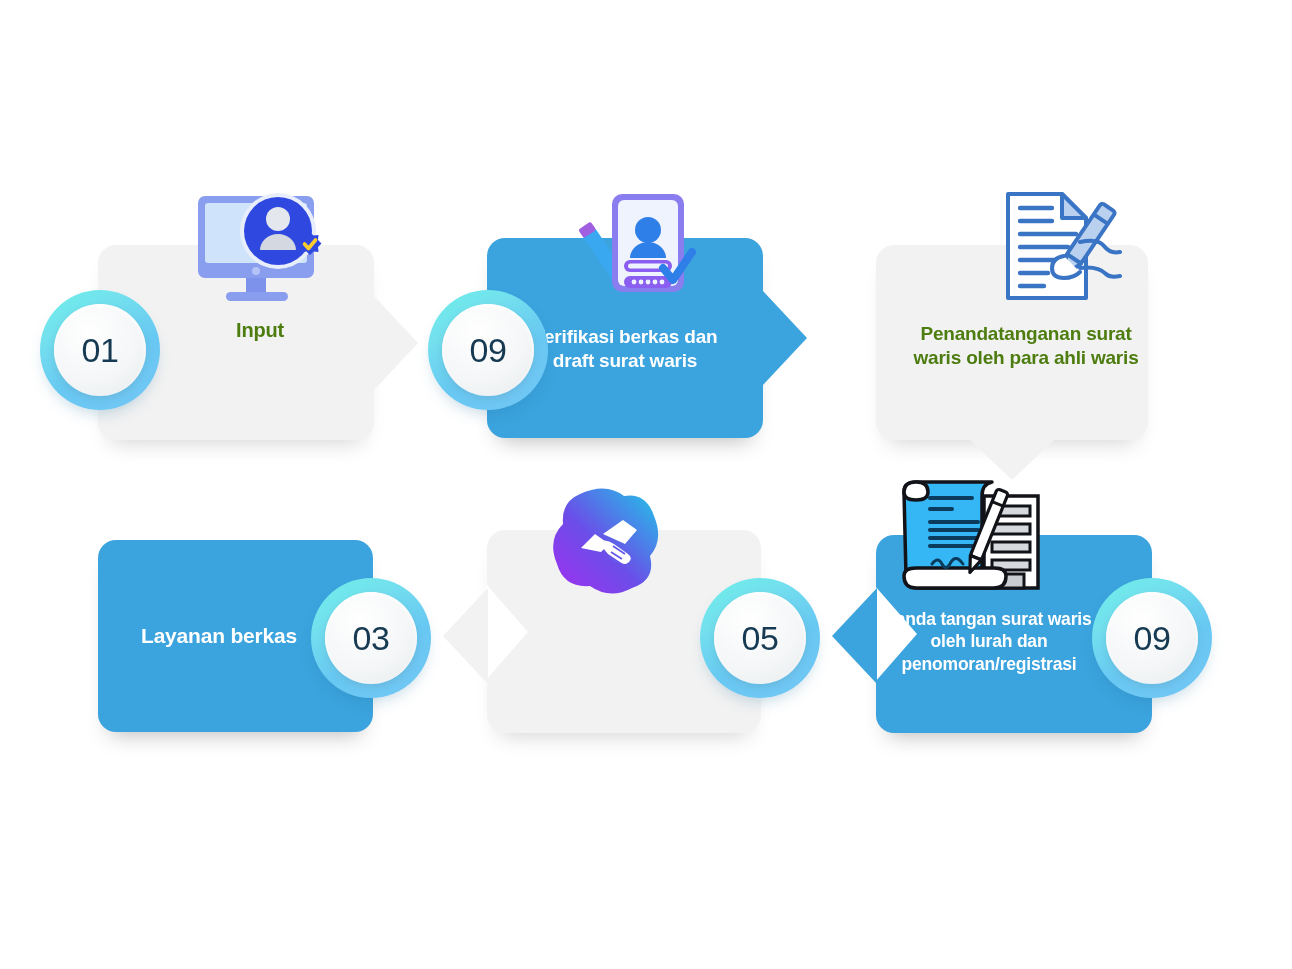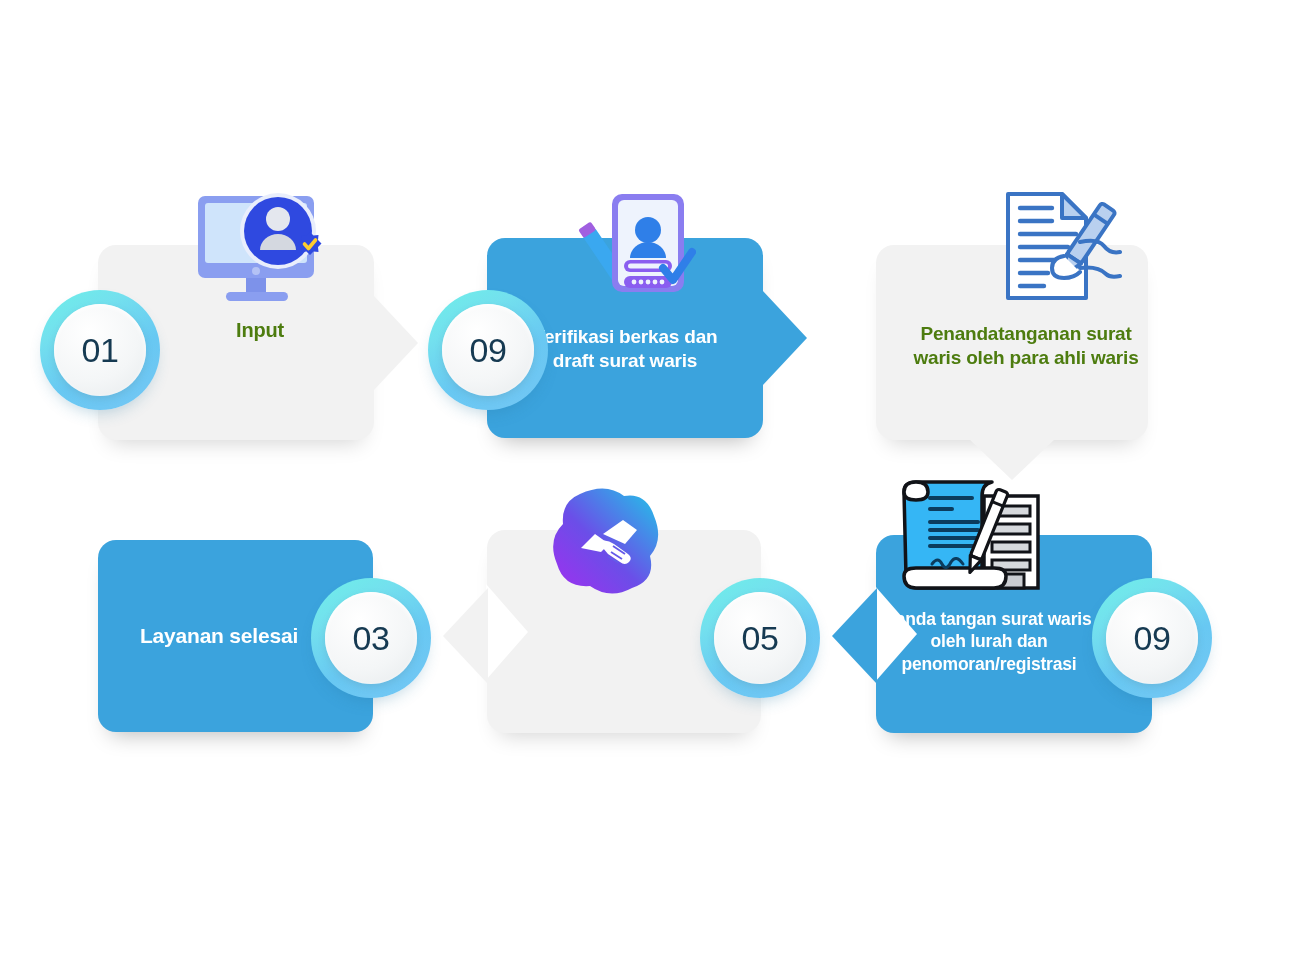--- a/index.html
+++ b/index.html
@@ -267,21 +267,21 @@
   <div class="badge" style="left:700px;top:578px;align-items:center;">
     <div class="inner">
       <span class="num">05</span>
     </div>
   </div>
 
   <div class="card blue" style="left:98px;top:540px;width:275px;height:192px;">
   </div>
 
   <div class="card-text t-light" style="left:110px;top:623px;width:218px;font-size:21px;">
-    <span>Layanan selesai</span>
+    <span>Layanan berkas</span>
   </div>
 
   <div class="badge" style="left:311px;top:578px;">
     <div class="inner">
       <span class="num">03</span>
     </div>
   </div>
 
   <div class="tail" style="left:443px;top:588px;border-top:48px solid transparent;border-bottom:48px solid transparent;border-right:45px solid #f2f2f2;"></div>
 

